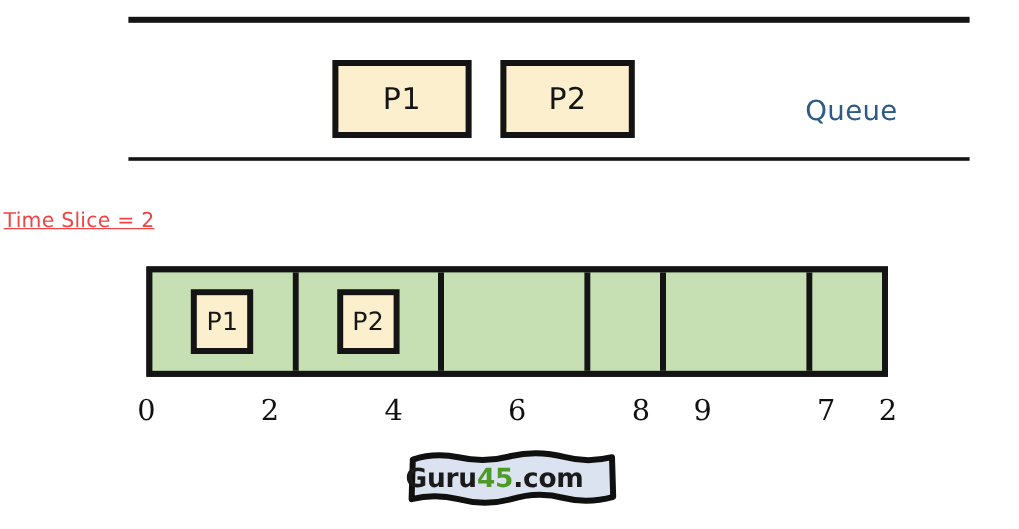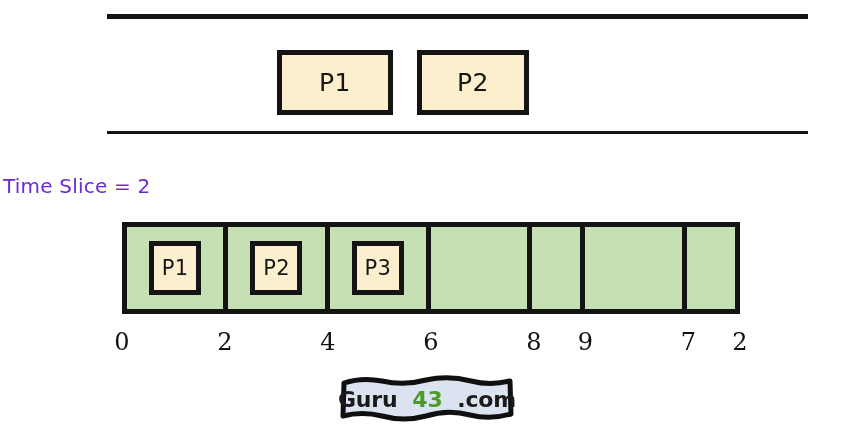--- a/index.html
+++ b/index.html
@@ -62,24 +62,25 @@
     font-size: 23px;
     color: #2E5A88;
     letter-spacing: 0.3px;
   }
 
   
   #time-slice-label {
     position: absolute;
     left: 3px;
     top: 174px;
-    font-size: 20px;
-    color: #6d28d9;
+    font-size: 17px;
+    color: #ef4444;
     letter-spacing: 0.2px;
     white-space: nowrap;
+    text-decoration: underline;
   }
 
   
   #gantt {
     position: absolute;
     left: 122px;
     top: 222px;
     width: 618px;
     height: 92px;
     border: 5px solid #141414;
@@ -137,21 +138,21 @@
     height: 47px;
   }
   #watermark svg { display: block; }
   #watermark-text {
     position: absolute;
     left: 0; top: 0;
     width: 178px;
     height: 47px;
     display: flex;
     align-items: center;
-    justify-content: space-between;
+    justify-content: flex-start;
     font-size: 22px;
     font-weight: bold;
     letter-spacing: -0.2px;
     padding-top: 1px;
     box-sizing: border-box;
   }
   .wm-dark { color: #1A1A1A; }
   .wm-green { color: #4E9A28; }
 </style>
 </head>
@@ -162,36 +163,34 @@
   <div id="queue-top-rule"></div>
 
   <div class="queue-box" id="queue-box-p1">
     <span>P1</span>
   </div>
 
   <div class="queue-box" id="queue-box-p2">
     <span>P2</span>
   </div>
 
+  <div id="queue-label">Queue</div>
 
   <div id="queue-bottom-rule"></div>
 </div>
 
 <div id="time-slice-label">Time Slice = 2</div>
 
 <div id="gantt">
 
 <div class="gantt-cell" style="flex: 2 0 0px;">
       <div class="gantt-proc">P1</div>
     </div>
     <div class="gantt-cell" style="flex: 2 0 0px;">
       <div class="gantt-proc">P2</div>
-    </div>
-    <div class="gantt-cell" style="flex: 2 0 0px;">
-      <div class="gantt-proc">P3</div>
     </div>
     <div class="gantt-cell" style="flex: 2 0 0px;"></div>
     <div class="gantt-cell" style="flex: 1 0 0px;"></div>
     <div class="gantt-cell" style="flex: 2 0 0px;"></div>
     <div class="gantt-cell" style="flex: 1 0 0px;"></div>
   </div>
 
 <div id="gantt-axis">
 
 <span class="tick-label" style="left: 0%;">0</span>
@@ -204,16 +203,16 @@
     <span class="tick-label" style="left: 100%;">2</span>
   </div>
 
 <div id="watermark">
   <svg width="178" height="47" viewBox="0 0 178 47">
     <path d="M6,8 Q24,2 44,6 Q66,11 88,5 Q110,0 133,6 Q152,11 172,6
              L173,39 Q152,45 132,40 Q110,34 88,41 Q66,47 44,41 Q24,36 5,41 Z" fill="#DCE3F0" stroke="#101010" stroke-width="5" stroke-linejoin="round"></path>
   </svg>
   <div id="watermark-text">
     <span class="wm-dark">Guru</span>
-      <span class="wm-green">43</span>
+      <span class="wm-green">45</span>
       <span class="wm-dark">.com</span>
   </div>
 </div>
 
 </body></html>

